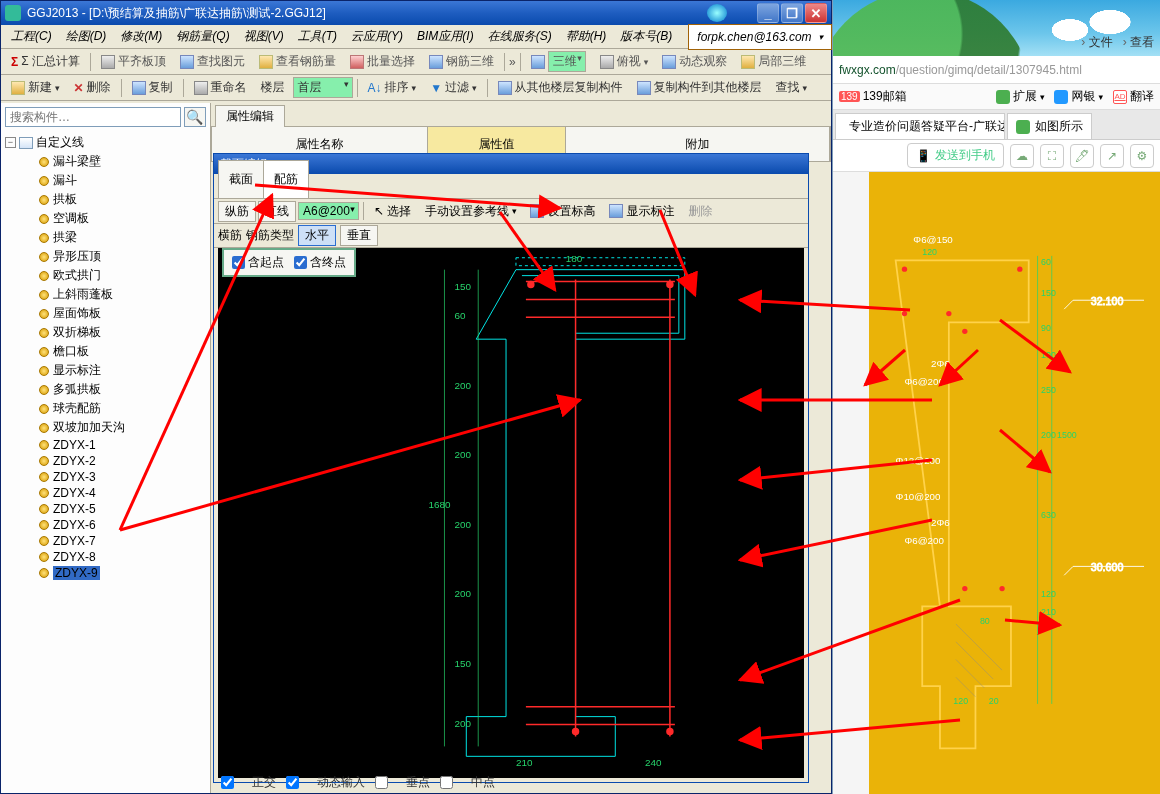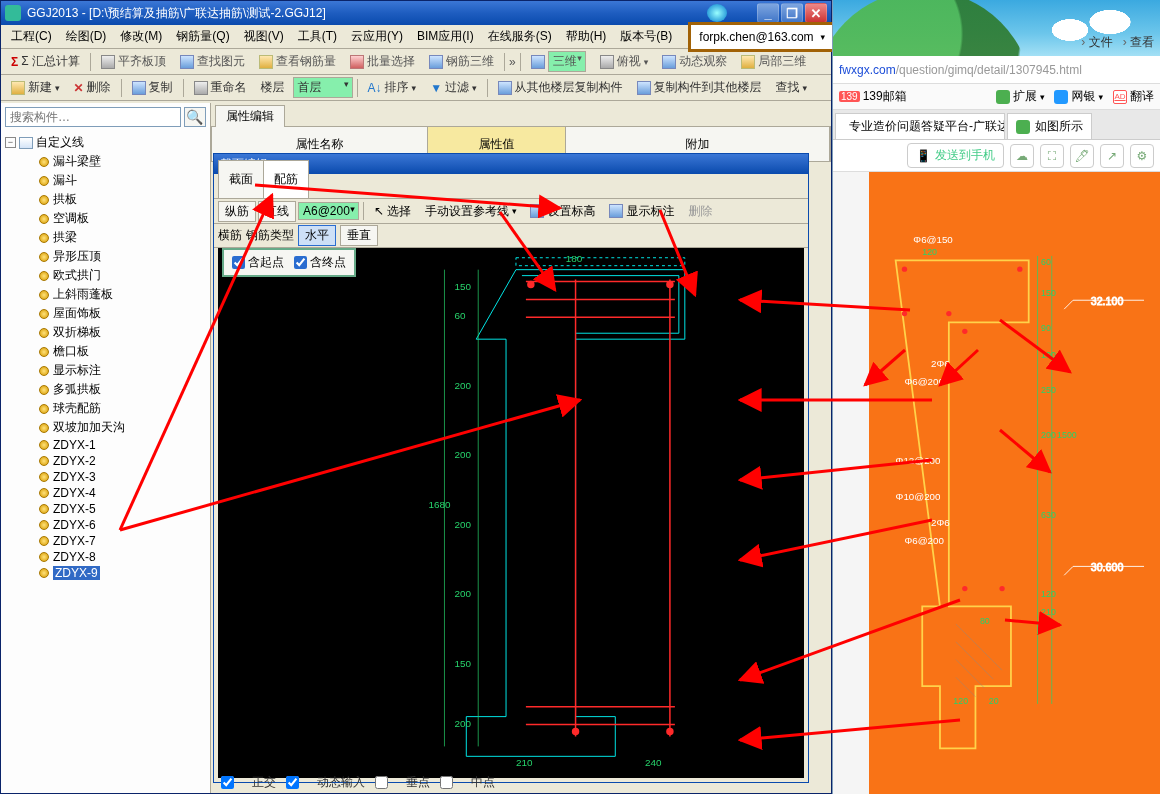--- a/index.html
+++ b/index.html
@@ -22,26 +22,26 @@
 .titlebar .wbtn {
   width: 22px; height: 20px; border: 1px solid #fff3; border-radius:3px;
   display:flex;align-items:center;justify-content:center; font-weight:bold; font-size:13px;
   background: linear-gradient(#7ea6e0,#4176c8);
 }
 .titlebar .wbtn.close { background: linear-gradient(#e88,#c33); }
 
 
 .menubar {
   height: 24px; background:#ece9d8; display:flex; align-items:center; gap:2px;
-  padding:0 4px; border-bottom:1px solid #aca899;
+  padding:0 4px; border-bottom:1px solid #aca899;font-style:italic;
 }
 .menubar .mi { padding:2px 6px; cursor:default; white-space:nowrap; }
 .menubar .mascot { width:22px;height:18px;background:radial-gradient(#ffcf60,#e07c00);border-radius:10px 10px 4px 4px; margin-left:4px;}
 .menubar .spacer{flex:1;}
-.menubar .acctbox{ border:3px solid #a16207; padding:5px 8px; background:#fff; display:flex;align-items:center;gap:4px;}
+.menubar .acctbox{ border:1px solid #a16207; padding:5px 8px; background:#fff; display:flex;align-items:center;gap:4px;}
 .menubar .acctbox::after{content:"▾"; font-size:9px; margin-left:3px;}
 
 
 .toolbar {
   height: 26px; background:#ece9d8; display:flex; align-items:center; gap:2px;
   padding:0 4px; border-bottom:1px solid #aca899; font-size:12px; color:#555; white-space:nowrap;
 }
 .tbtn { display:flex; align-items:center; gap:3px; padding:1px 6px; cursor:default;}
 .tbtn .ico{width:14px;height:14px;border:1px solid #8b8; background:linear-gradient(#cfe8cf,#8c8);}
 .tbtn .ico.y{border-color:#bb7;background:linear-gradient(#ffe8b0,#e0b040);}
@@ -60,21 +60,21 @@
 }
 .searchrow{ display:flex; padding:4px; gap:3px;}
 .searchrow input{ flex:1; height:20px; border:1px solid #7f9db9; padding:0 4px; font-size:12px;}
 .searchrow .sbtn{ width:22px;height:20px;border:1px solid #7f9db9;display:flex;align-items:center;justify-content:center;color:#1e5dc0;font-size:14px;background:#f6f6f2;}
 .tree{ padding:2px 0 2px 4px; overflow:auto; height:calc(100% - 30px);}
 .tree-row{ display:flex;align-items:center; gap:3px; padding:1px 0; white-space:nowrap;}
 .tree-row .tog{width:11px;height:11px;border:1px solid #888;font-size:9px;line-height:9px;text-align:center;color:#555;}
 .tree-row .ficon{width:14px;height:12px;background:linear-gradient(#fff,#d4e4f7);border:1px solid #7f9db9;}
 .tree-child{padding-left:34px;display:flex;align-items:center;gap:4px;padding-top:1px;padding-bottom:1px;}
 .tree-child .dot{width:10px;height:10px;border-radius:50%;background:radial-gradient(#ffe27a,#d79a00);border:1px solid #a87800;}
-.tree-child.sel span.lbl{ background:#316ac5;color:#ffffff;padding:0 2px;}
+.tree-child.sel span.lbl{ background:#316ac5;color:#000000;padding:0 2px;}
 
 
 .workpane{ position:absolute; left:210px; top:102px; right:0; bottom:0; overflow:hidden;}
 .prop-tab{ height:24px; display:flex; align-items:flex-end;}
 .prop-tab .tab{ border:1px solid #aca899;border-bottom:none;background:#f6f6f2;padding:2px 10px;margin-left:4px;}
 .prop-head{ height:36px; display:flex; border:1px solid #aca899; margin:-1px 0 0 0;}
 .prop-head div{ border-right:1px solid #aca899; display:flex;align-items:center;justify-content:center;}
 .prop-head .c1{width:216px;background:#f6f6f2;}
 .prop-head .c2{width:138px;background:#f7e9a0;}
 .prop-head .c3{flex:1;background:#f6f6f2;}
@@ -112,40 +112,40 @@
   position:absolute; left:832px; top:0; right:0; height:794px;
   background:#f5f5f5; border-left:1px solid #7f9db9;
 }
 .br-sky{height:56px;background:linear-gradient(#3ba9e0 0%, #6cc6eb 60%, #a3e0f5 100%);position:relative;overflow:hidden;}
 .br-sky::before{content:"";position:absolute;left:-20px;top:-10px;width:220px;height:220px;border-radius:50%;background:radial-gradient(circle at 30% 20%, #4fb84f 0 35%, #2d7a2d 36% 60%, transparent 61%);opacity:.9;}
 .br-sky::after{content:"";position:absolute;right:20px;top:6px;width:100px;height:40px;background:radial-gradient(ellipse 30px 18px at 30% 60%,#fff 0 60%,transparent 61%),radial-gradient(ellipse 34px 20px at 70% 40%,#fff 0 60%,transparent 61%);}
 .br-menu{position:absolute;right:6px;top:34px;display:flex;gap:10px;color:#333;}
 .br-menu span::before{content:"› ";color:#666;}
 .addrbar{height:28px;display:flex;align-items:center;padding:2px 6px;border-bottom:1px solid #ddd;background:#fff;position:relative;}
 .addrtext{color:#999;white-space:nowrap;overflow:hidden;}
-.addrtext .dom{color:#1d4ed8;}
+.addrtext .dom{color:#14532d;}
 .bkrow{height:26px;display:flex;align-items:center;padding:0 6px;gap:10px;border-bottom:1px solid #ddd;background:#fafafa;}
 .bkrow .bk{display:flex;align-items:center;gap:3px;white-space:nowrap;}
 .bkrow .sp{flex:1;}
 .bkrow .chip{display:flex;align-items:center;gap:3px;}
 .bkrow .ico16{width:14px;height:14px;background:#4caf50;border-radius:3px;text-decoration:underline;}
 .bkrow .ico16.b{background:#29f;}
 .bkrow .ico16.ad{background:#fff;border:1px solid #f55;color:#f55;font-size:8px;line-height:12px;text-align:center;border-radius:2px;}
 .tabrow{height:30px;display:flex;align-items:flex-end;padding:0 2px;background:#e8e8e8;border-bottom:1px solid #ccc;}
 .tabrow .btab{border:1px solid #ccc;border-bottom:none;background:#fff;padding:4px 8px;margin-right:2px;display:flex;align-items:center;gap:5px;max-width:170px;white-space:nowrap;overflow:hidden;}
 .tabrow .btab .fav{width:14px;height:14px;border-radius:3px;background:#29f;}
 .tabrow .btab .fav.g{background:#4caf50;}
 
 
 .rtool{height:32px;border-bottom:1px solid #ddd;display:flex;align-items:center;justify-content:flex-end;padding:0 6px;gap:6px;background:#fff;}
 .rtool .pill{border:1px solid #ccc;border-radius:4px;padding:3px 8px;display:flex;align-items:center;gap:4px;color:#4c8;}
 .rtool .sq{width:24px;height:24px;border:1px solid #ccc;border-radius:4px;display:flex;align-items:center;justify-content:center;color:#7a7;}
 
 
-.rcanvas{position:absolute;left:0;top:172px;right:0;bottom:0;background:#f97316;margin-left:36px;}
+.rcanvas{position:absolute;left:0;top:172px;right:0;bottom:0;background:#eab308;margin-left:36px;}
 .rcanvas svg{width:100%;height:100%;}
 
 
 .arrows{position:absolute;inset:0;pointer-events:none;z-index:5000;}
 
 </style>
 </head>
 <body>
 
 <div class="app">

